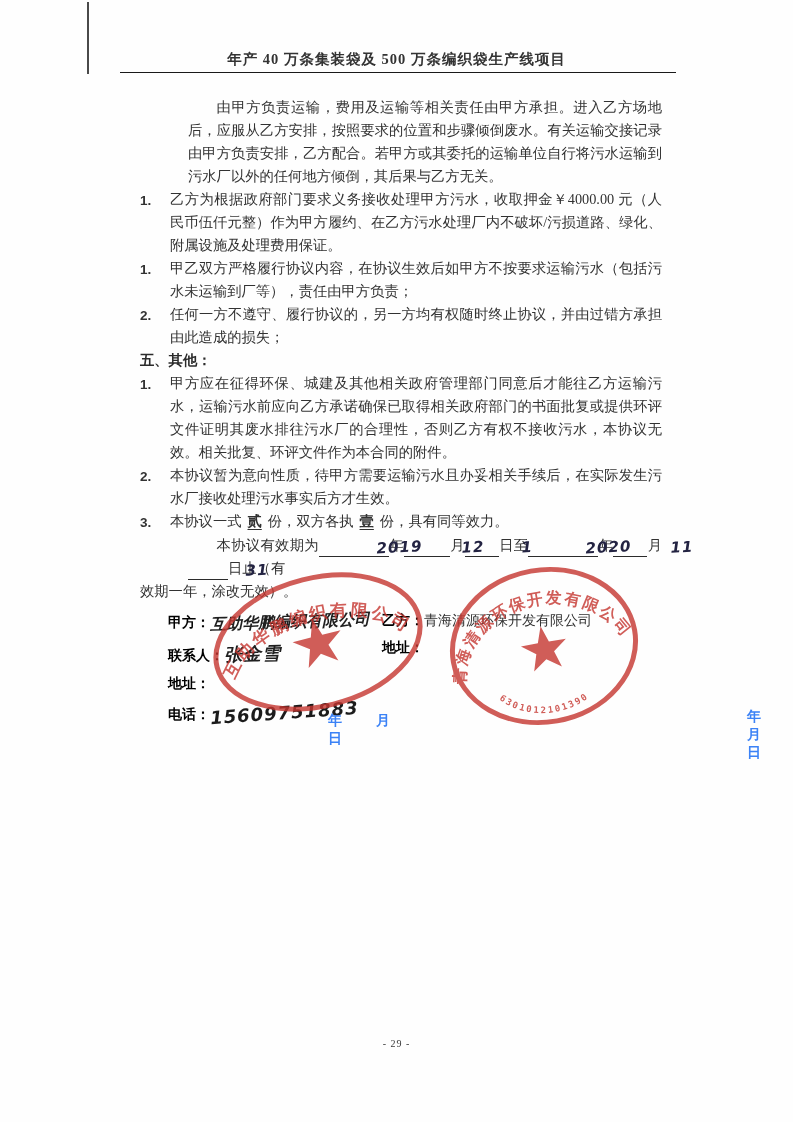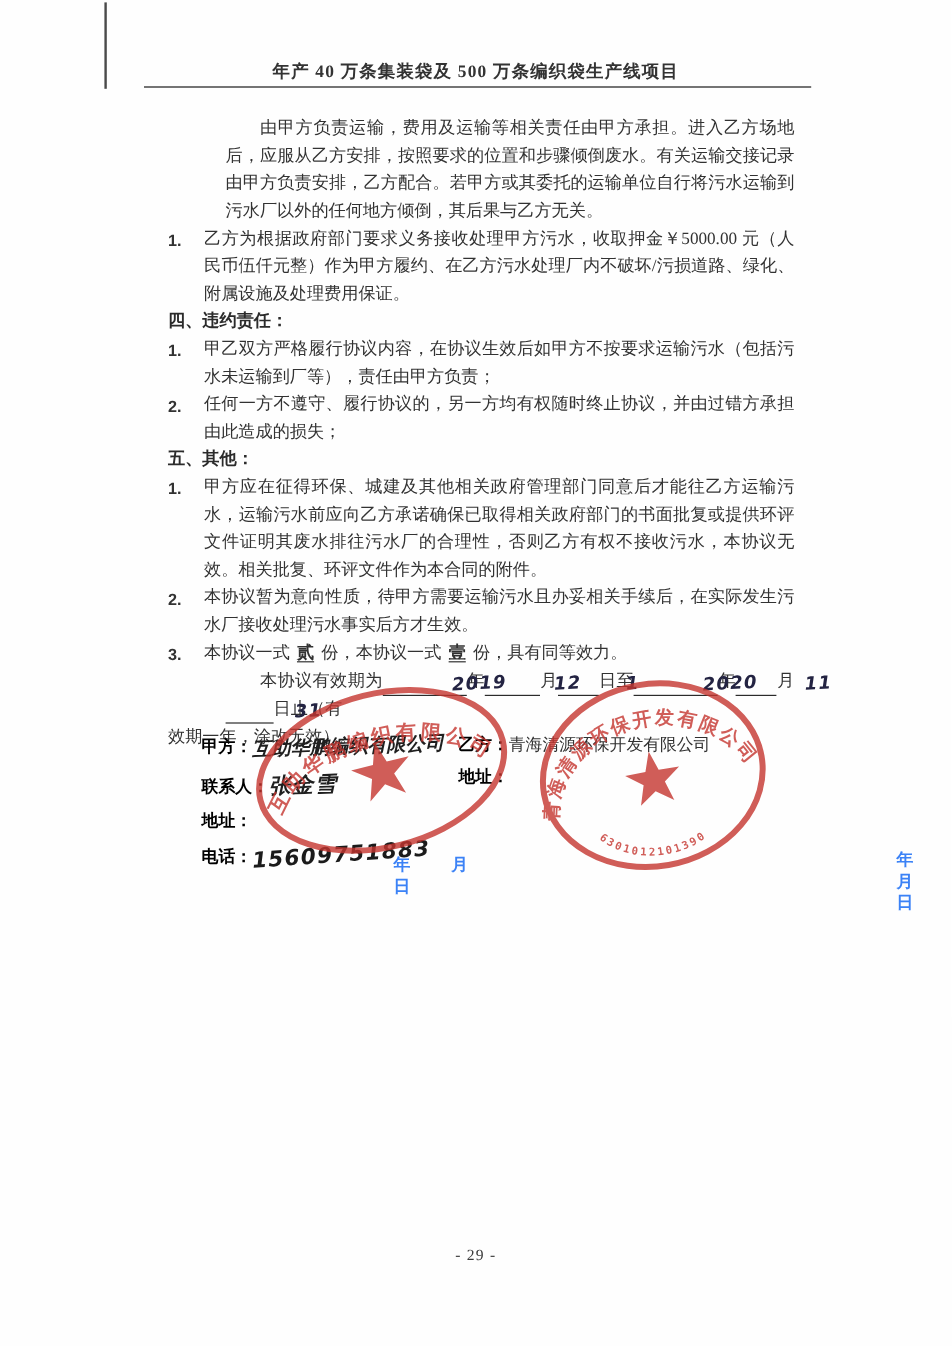--- a/index.html
+++ b/index.html
@@ -41,42 +41,41 @@
   .hand-phone{font-size:18px;transform:rotate(-4deg);color:#1b1b1b;letter-spacing:1px;}
   .typed-val{color:#303030;}
   .date-line{position:absolute;font-weight:600;color:#3b82f6;letter-spacing:2px;}
   .date-line.a{left:160px;top:100px;}
   .date-line.b{left:365px;top:96px;}
   
   .seal{position:absolute;opacity:.8;pointer-events:none;}
   .seal-a{left:204px;top:568px;}
   .seal-b{left:442px;top:562px;}
   
-  .page-number{position:absolute;top:1038px;left:0;width:100%;text-align:center;font-size:13px;color:#3a3a3a;letter-spacing:1px;}
+  .page-number{position:absolute;top:1038px;left:0;width:100%;text-align:center;font-size:10px;color:#3a3a3a;letter-spacing:1px;}
 </style>
 </head>
 <body>
 
 <div class="page">
 
   <div class="edge-artifact"></div>
 
   <div class="doc-title">年产 40 万条集装袋及 500 万条编织袋生产线项目</div>
   <div class="header-rule"></div>
 
   <div class="body-text">
 
     <div class="para-indent">由甲方负责运输，费用及运输等相关责任由甲方承担。进入乙方场地后，应服从乙方安排，按照要求的位置和步骤倾倒废水。有关运输交接记录由甲方负责安排，乙方配合。若甲方或其委托的运输单位自行将污水运输到污水厂以外的任何地方倾倒，其后果与乙方无关。</div>
 
     <div class="num-item">
       <span class="num">1.</span>
-      <span class="itext">乙方为根据政府部门要求义务接收处理甲方污水，收取押金￥5000.00 元（人民币伍仟元整）作为甲方履约、在乙方污水处理厂内不破坏/污损道路、绿化、附属设施及处理费用保证。</span>
+      <span class="itext">乙方为根据政府部门要求义务接收处理甲方污水，收取押金￥4000.00 元（人民币伍仟元整）作为甲方履约、在乙方污水处理厂内不破坏/污损道路、绿化、附属设施及处理费用保证。</span>
     </div>
 
-    <div class="sec-heading">四、违约责任：</div>
     <div class="num-item">
       <span class="num">1.</span>
       <span class="itext">甲乙双方严格履行协议内容，在协议生效后如甲方不按要求运输污水（包括污水未运输到厂等），责任由甲方负责；</span>
     </div>
     <div class="num-item">
       <span class="num">2.</span>
       <span class="itext">任何一方不遵守、履行协议的，另一方均有权随时终止协议，并由过错方承担由此造成的损失；</span>
     </div>
 
     <div class="sec-heading">五、其他：</div>
@@ -84,21 +83,21 @@
       <span class="num">1.</span>
       <span class="itext">甲方应在征得环保、城建及其他相关政府管理部门同意后才能往乙方运输污水，运输污水前应向乙方承诺确保已取得相关政府部门的书面批复或提供环评文件证明其废水排往污水厂的合理性，否则乙方有权不接收污水，本协议无效。相关批复、环评文件作为本合同的附件。</span>
     </div>
     <div class="num-item">
       <span class="num">2.</span>
       <span class="itext">本协议暂为意向性质，待甲方需要运输污水且办妥相关手续后，在实际发生污水厂接收处理污水事实后方才生效。</span>
     </div>
 
     <div class="num-item">
       <span class="num">3.</span>
-      <span class="itext"><span>本协议一式</span><span class="uchar">贰</span><span>份，本协议一式</span><span class="uchar">壹</span><span>份，具有同等效力。</span></span>
+      <span class="itext"><span>本协议一式</span><span class="uchar">贰</span><span>份，双方各执</span><span class="uchar">壹</span><span>份，具有同等效力。</span></span>
     </div>
 
     <div class="para-indent"><span>本协议有效期为</span><span class="blank w70"><span class="hand">2019</span></span><span>年</span><span class="blank w46"><span class="hand">12</span></span><span>月</span><span class="blank w34"><span class="hand">1</span></span><span>日至</span><span class="blank w70"><span class="hand">2020</span></span><span>年</span><span class="blank w34"><span class="hand">11</span></span><span>月</span><span class="blank w40"><span class="hand">31</span></span><span>日止（有</span></div>
     <div>效期一年，涂改无效）。</div>
   </div>
 
   <div class="sig-area">
     <div class="sig-col left">
       <div class="sig-row"><span class="sig-label">甲方：</span><span class="hand hand-name">互助华鹏编织有限公司</span></div>
       <div class="sig-row"><span class="sig-label">联系人：</span><span class="hand hand-contact">张金雪</span></div>

